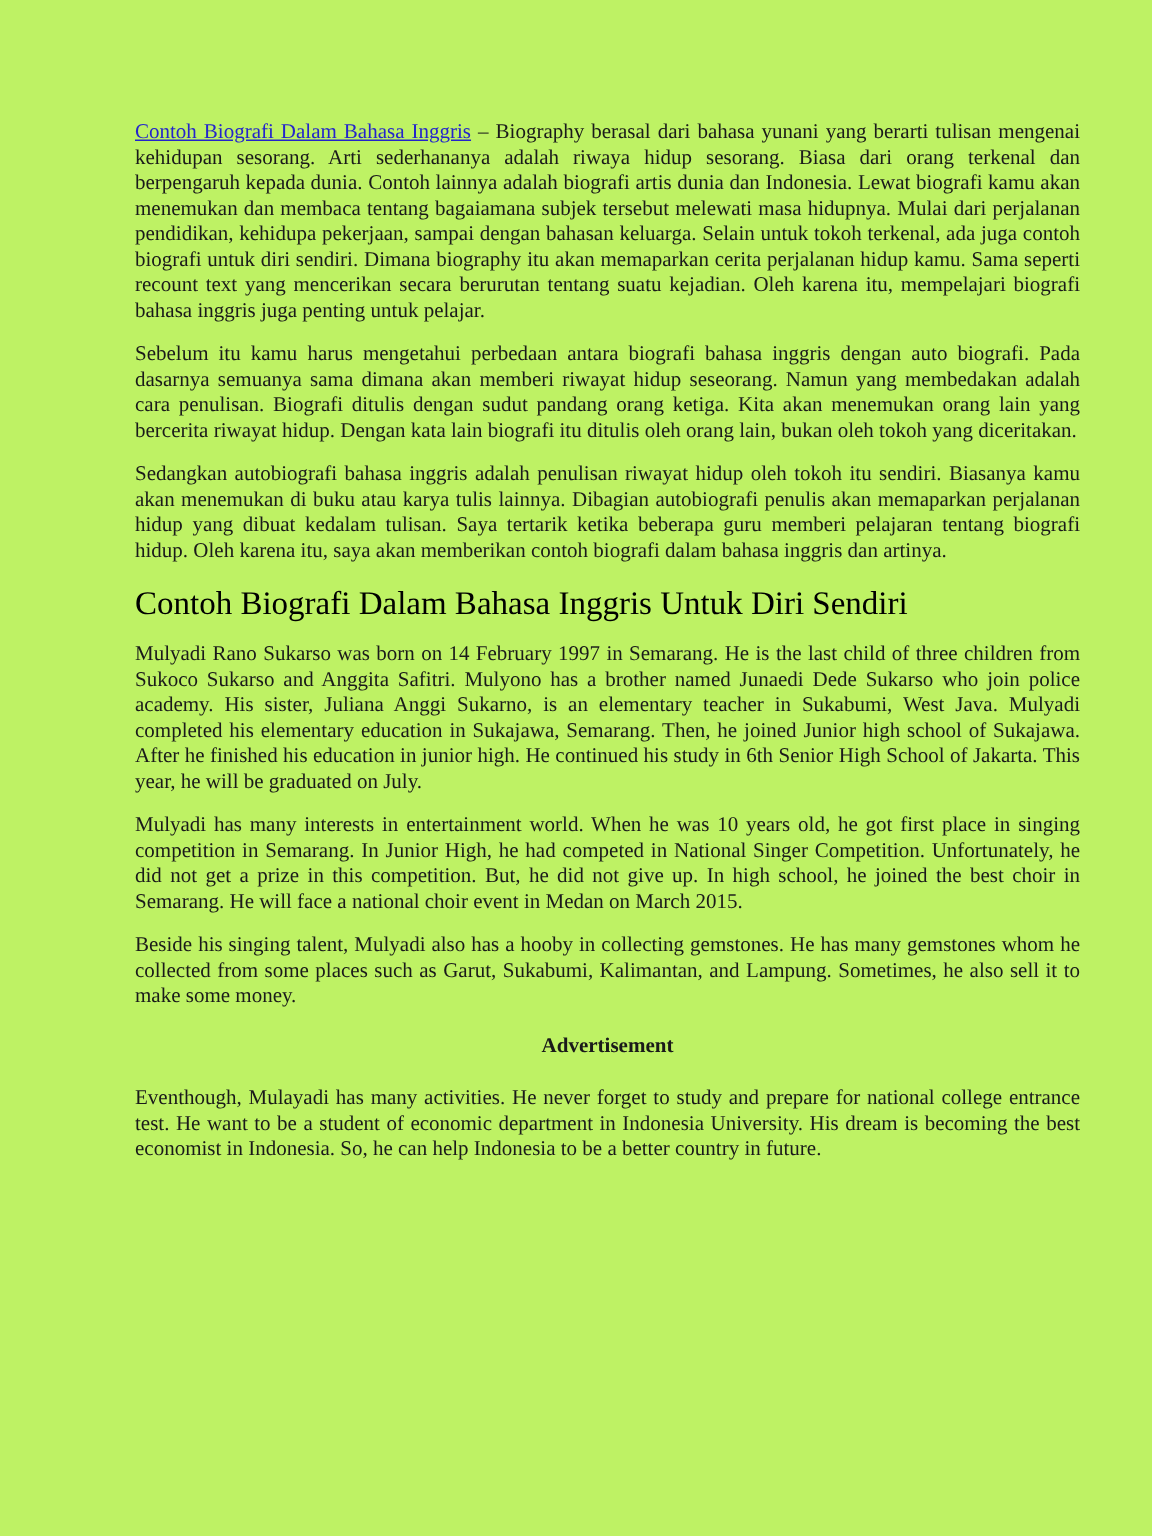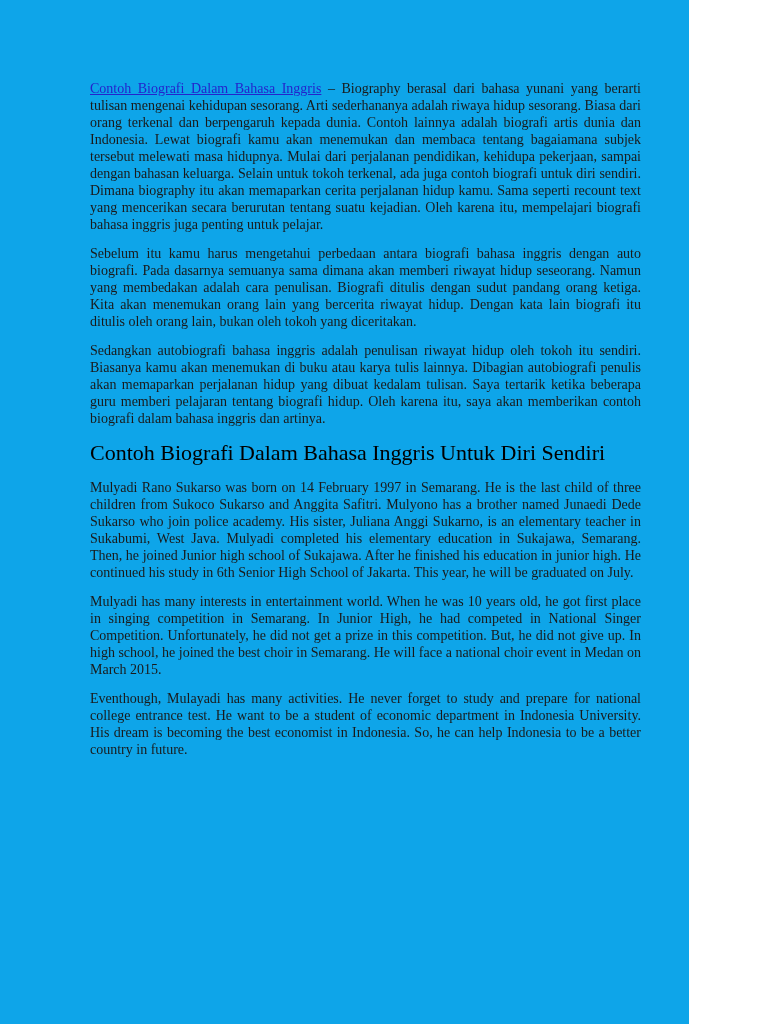--- a/index.html
+++ b/index.html
@@ -9,24 +9,24 @@
   }
   body {
     width: 768px;
     height: 1024px;
     overflow: hidden;
     font-family: "Liberation Serif", "DejaVu Serif", serif;
     color: #1a1a1a;
   }
   .page {
     box-sizing: border-box;
-    width: 689px;
+    width: 768px;
     height: 1024px;
     padding: 80px 48px 0 90px;
-    background: #0ea5e9;
+    background: #bef264;
   }
   .article {
     font-size: 14px;
     line-height: 17px;
     text-align: justify;
   }
   .article p {
     margin: 0 0 12px 0;
   }
   a.doc-link {
@@ -59,18 +59,20 @@
     <p>Sebelum itu kamu harus mengetahui perbedaan antara biografi bahasa inggris dengan auto biografi. Pada dasarnya semuanya sama dimana akan memberi riwayat hidup seseorang. Namun yang membedakan adalah cara penulisan. Biografi ditulis dengan sudut pandang orang ketiga. Kita akan menemukan orang lain yang bercerita riwayat hidup. Dengan kata lain biografi itu ditulis oleh orang lain, bukan oleh tokoh yang diceritakan.</p>
 
     <p>Sedangkan autobiografi bahasa inggris adalah penulisan riwayat hidup oleh tokoh itu sendiri. Biasanya kamu akan menemukan di buku atau karya tulis lainnya. Dibagian autobiografi penulis akan memaparkan perjalanan hidup yang dibuat kedalam tulisan. Saya tertarik ketika beberapa guru memberi pelajaran tentang biografi hidup. Oleh karena itu, saya akan memberikan contoh biografi dalam bahasa inggris dan artinya.</p>
 
     <h1 class="doc-heading">Contoh Biografi Dalam Bahasa Inggris Untuk Diri Sendiri</h1>
 
     <p>Mulyadi Rano Sukarso was born on 14 February 1997 in Semarang. He is the last child of three children from Sukoco Sukarso and Anggita Safitri. Mulyono has a brother named Junaedi Dede Sukarso who join police academy. His sister, Juliana Anggi Sukarno, is an elementary teacher in Sukabumi, West Java. Mulyadi completed his elementary education in Sukajawa, Semarang. Then, he joined Junior high school of Sukajawa. After he finished his education in junior high. He continued his study in 6th Senior High School of Jakarta. This year, he will be graduated on July.</p>
 
     <p>Mulyadi has many interests in entertainment world. When he was 10 years old, he got first place in singing competition in Semarang. In Junior High, he had competed in National Singer Competition. Unfortunately, he did not get a prize in this competition. But, he did not give up. In high school, he joined the best choir in Semarang. He will face a national choir event in Medan on March 2015.</p>
 
+    <p>Beside his singing talent, Mulyadi also has a hooby in collecting gemstones. He has many gemstones whom he collected from some places such as Garut, Sukabumi, Kalimantan, and Lampung. Sometimes, he also sell it to make some money.</p>
 
+    <p class="ad-label">Advertisement</p>
 
     <p>Eventhough, Mulayadi has many activities. He never forget to study and prepare for national college entrance test. He want to be a student of economic department in Indonesia University. His dream is becoming the best economist in Indonesia. So, he can help Indonesia to be a better country in future.</p>
 
   </div>
 </div>
 
 </body></html>

